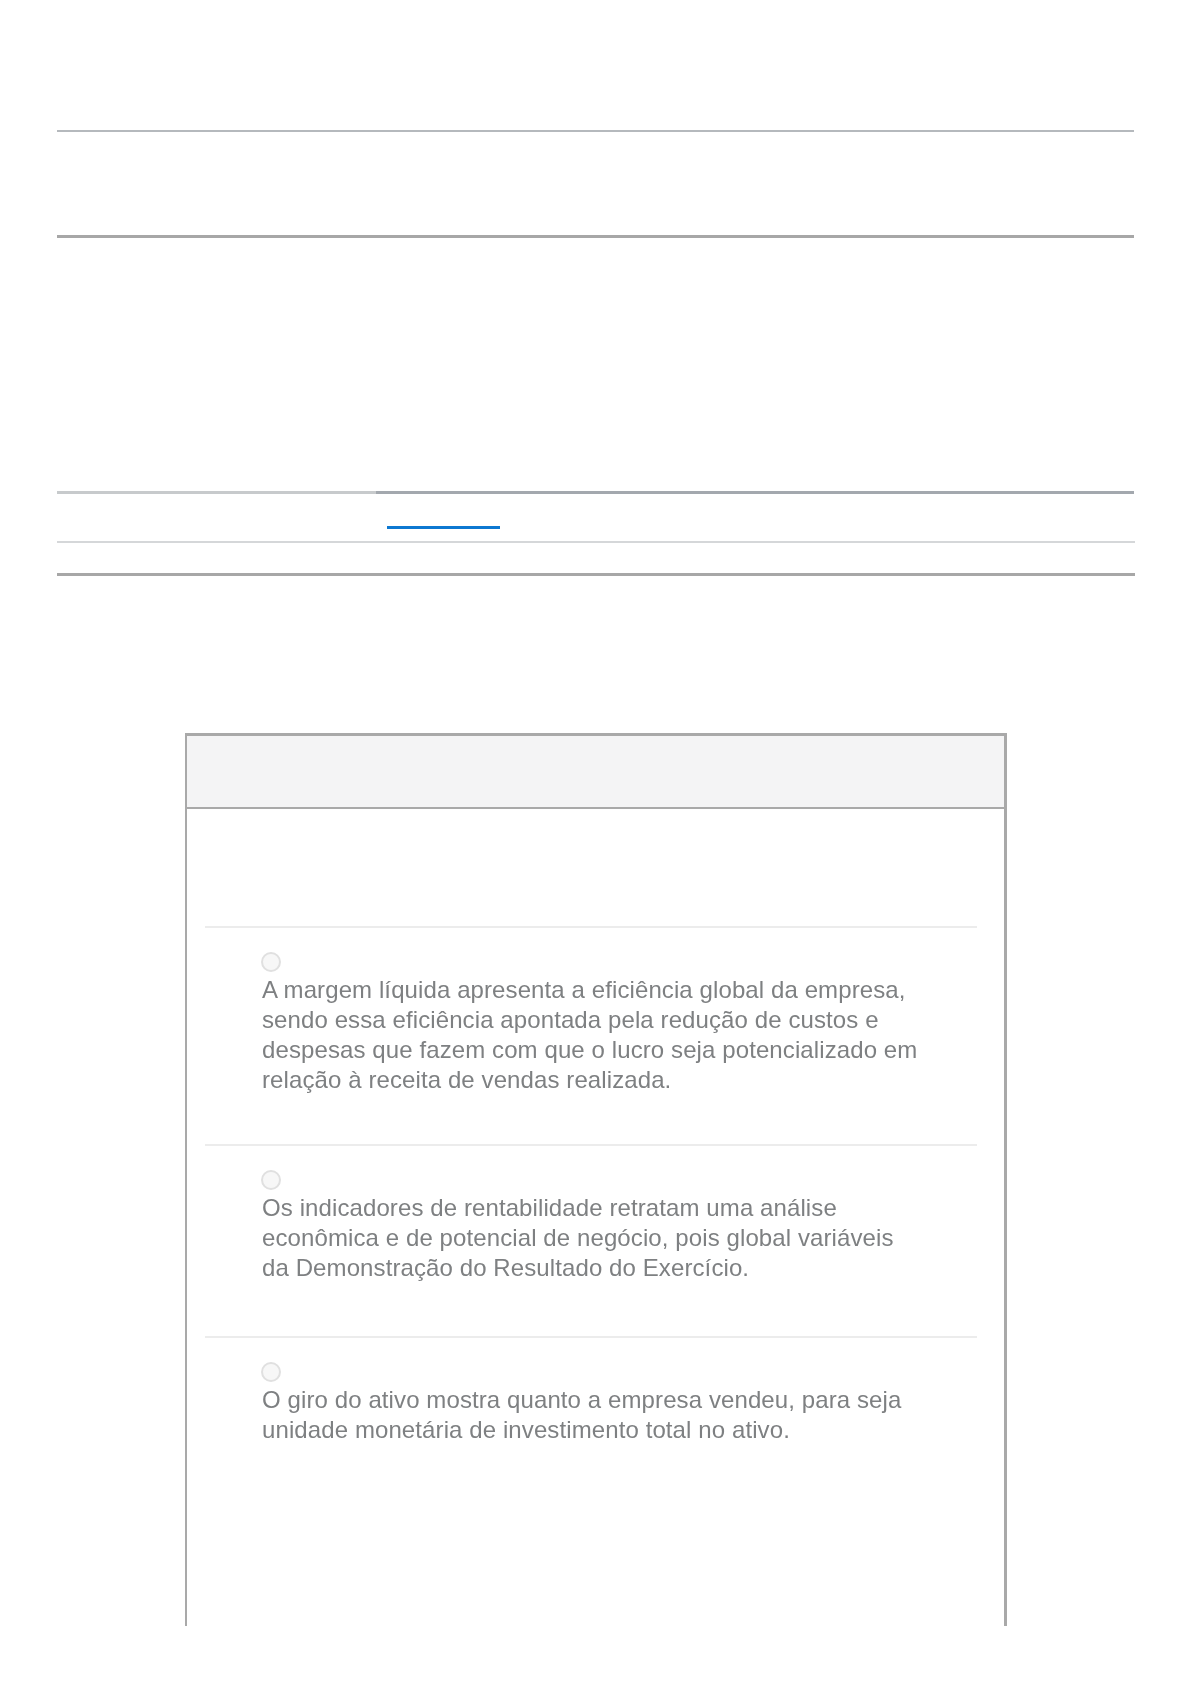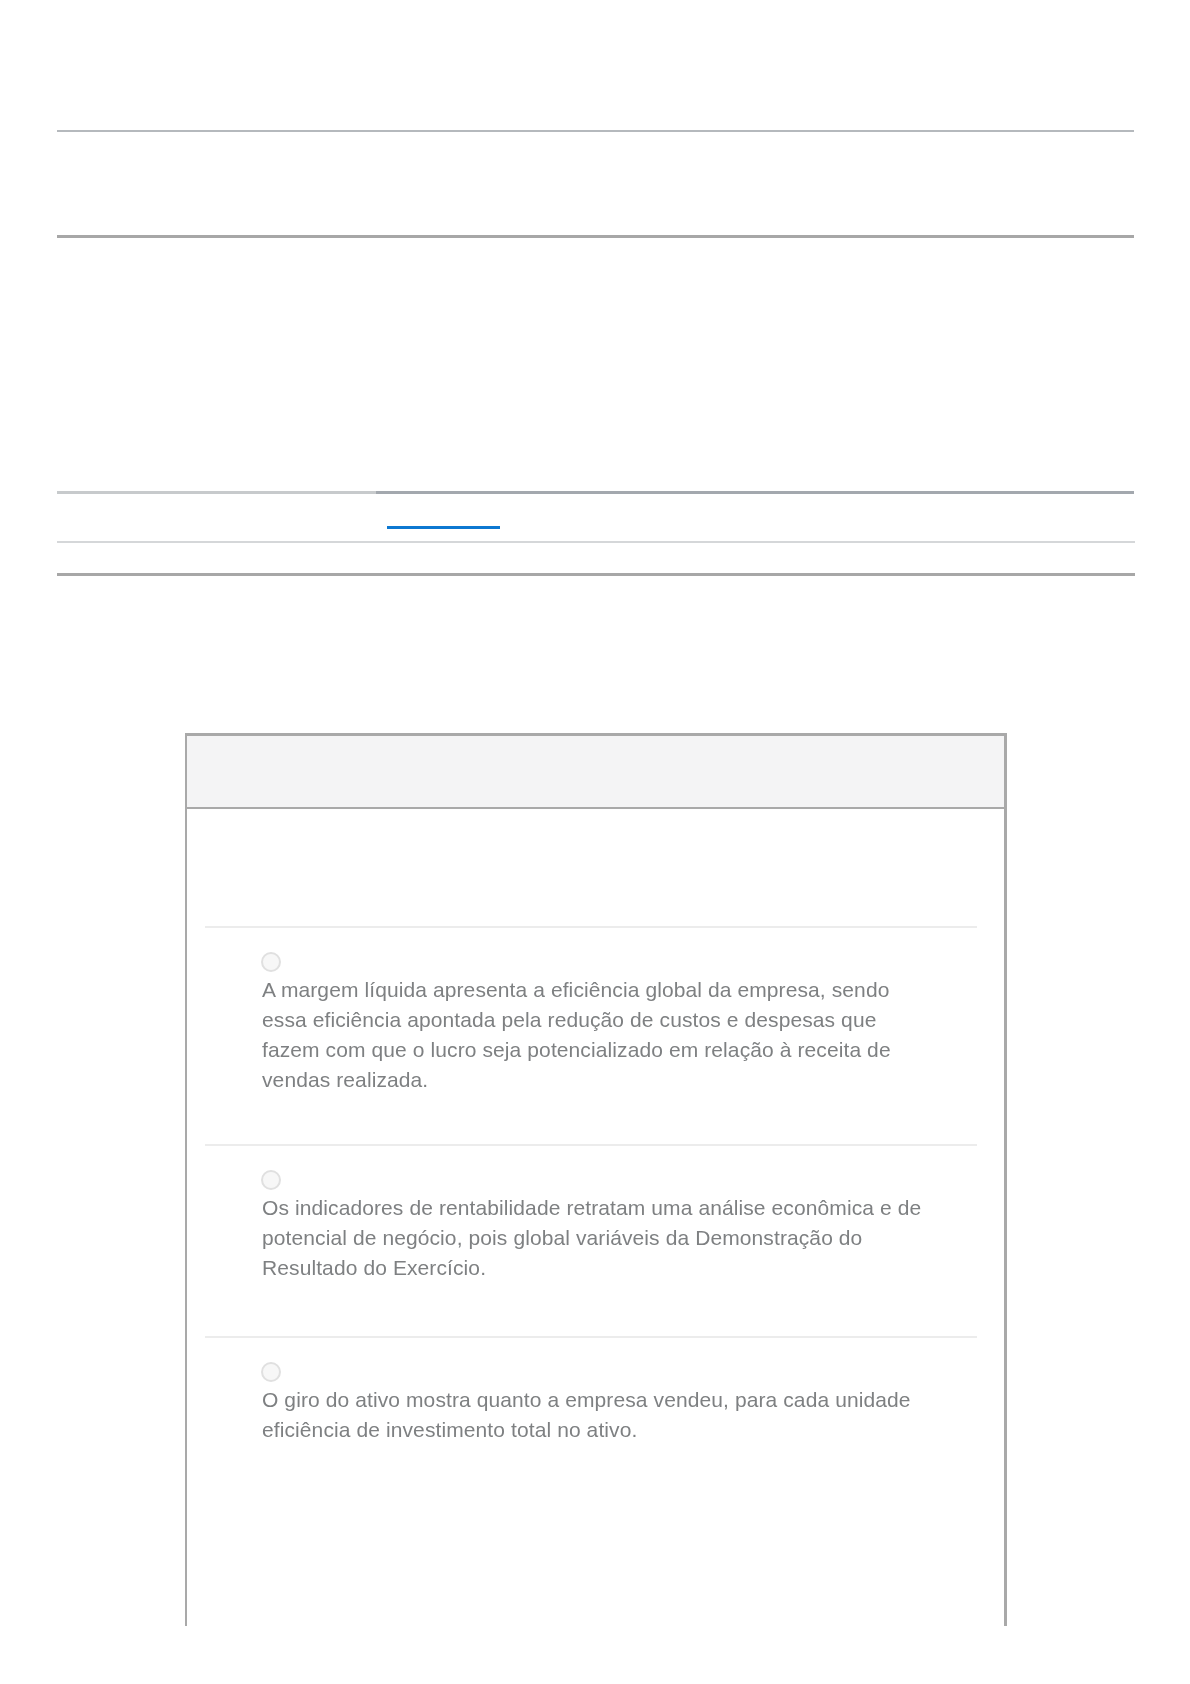--- a/index.html
+++ b/index.html
@@ -52,21 +52,21 @@
     position: absolute; left: 74px; top: 26px;
     width: 20px; height: 20px;
     border: 2px solid #e0e0e0;
     border-radius: 50%;
     background: #f7f7f7;
     cursor: pointer;
   }
   .opt-text {
     position: absolute; left: 75px; top: 49px;
     width: 660px;
-    font-size: 21px; line-height: 30px;
+    font-size: 24px; line-height: 30px;
     color: #7e8082;
     letter-spacing: 0.1px;
   }
   .opt-1 { top: 190px; }
   .opt-2 { top: 408px; }
   .opt-3 { top: 600px; }
 </style>
 </head>
 <body>
 
@@ -91,17 +91,17 @@
 
     <div class="option opt-2">
       <div class="sep"></div>
       <span class="radio"></span>
       <div class="opt-text">Os indicadores de rentabilidade retratam uma análise econômica e de potencial de negócio, pois global variáveis da Demonstração do Resultado do Exercício.</div>
     </div>
 
     <div class="option opt-3">
       <div class="sep"></div>
       <span class="radio"></span>
-      <div class="opt-text">O giro do ativo mostra quanto a empresa vendeu, para cada unidade eficiência de investimento total no ativo.</div>
+      <div class="opt-text">O giro do ativo mostra quanto a empresa vendeu, para seja unidade monetária de investimento total no ativo.</div>
     </div>
 
   </div>
 </div>
 
 </body></html>

